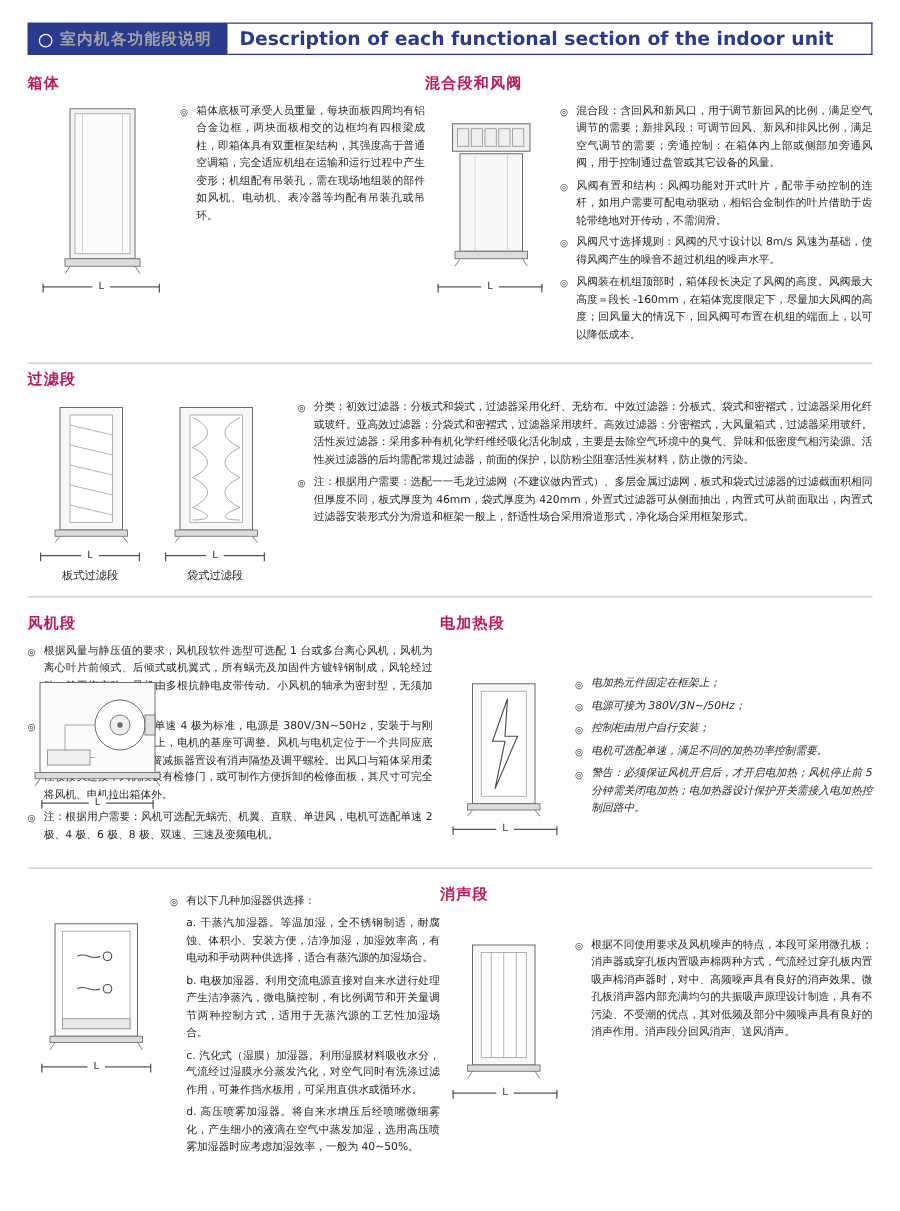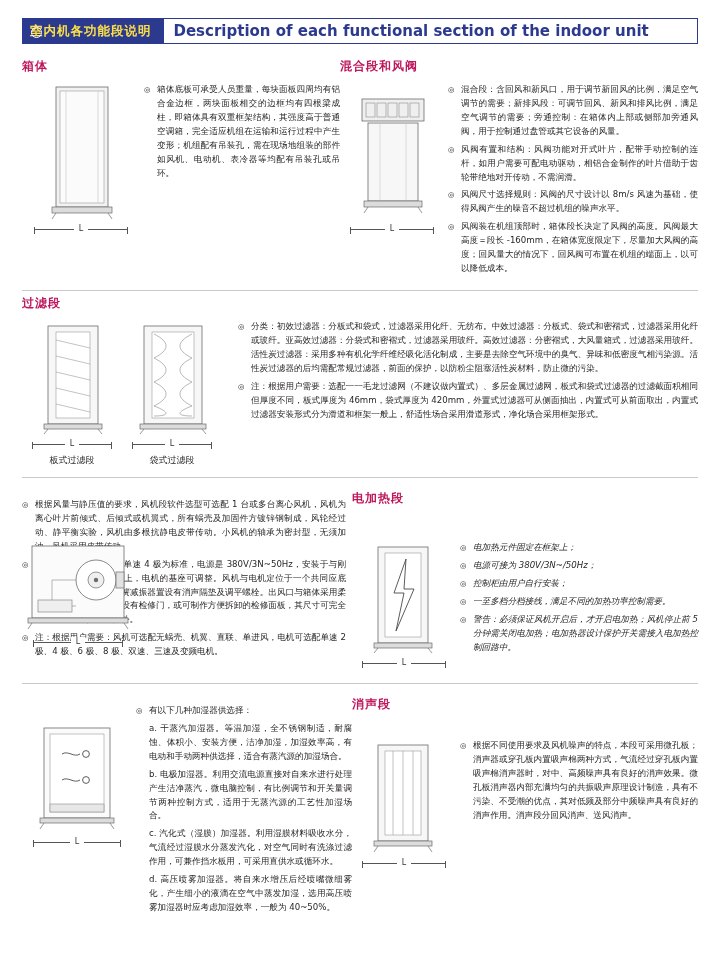--- a/index.html
+++ b/index.html
@@ -14,26 +14,26 @@
   }
   
   .page-header {
     margin: 18px 22px 0 22px;
     height: 26px;
     display: flex;
     align-items: stretch;
   }
   .hdr-cn {
     background: #2b3a8f;
-    color: #fde047;
+    color: #a3a3a3;
     font-size: 12.5px;
     font-weight: bold;
     display: flex;
     align-items: center;
-    padding: 0 12px 0 8px;
+    padding: 0 12px 0 26px;
     position: relative;
     letter-spacing: 1px;
   }
   .hdr-cn:before {
     content: "";
     position: absolute;
     left: 9px; top: 50%;
     width: 9px; height: 9px;
     margin-top: -4.5px;
     border: 1.5px solid #ffffff;
@@ -251,20 +251,21 @@
       </ul>
     </div>
   </div>
 </div>
 
 <div class="hr" style="margin-top:10px;"></div>
 
 <div class="block" style="margin-top:12px;">
   <div class="row">
     <div class="col" style="width:330px;">
+      <div class="sec-title">风机段</div>
       <div class="row" style="margin-top:8px;">
         <div style="flex:1; padding-right:6px;">
           <ul class="list">
             <li>根据风量与静压值的要求，风机段软件选型可选配 1 台或多台离心风机，风机为离心叶片前倾式、后倾式或机翼式，所有蜗壳及加固件方镀锌钢制成，风轮经过动、静平衡实验，风机由多根抗静电皮带传动。小风机的轴承为密封型，无须加油，风机采用皮带传动。</li>
             <li>电机为全封闭结构，以单速 4 极为标准，电源是 380V/3N~50Hz，安装于与刚性结构相连的滑动轨道上，电机的基座可调整。风机与电机定位于一个共同应底座，并配有减振架。弹簧减振器置设有消声隔垫及调平螺栓。出风口与箱体采用柔性较接头连接，风机段设有检修门，或可制作方便拆卸的检修面板，其尺寸可完全将风机、电机拉出箱体外。</li>
             <li>注：根据用户需要：风机可选配无蜗壳、机翼、直联、单进风，电机可选配单速 2 极、4 极、6 极、8 极、双速、三速及变频电机。</li>
           </ul>
         </div>
       </div>
       <div class="draw" style="position:absolute; left:22px; top:540px; width:112px;">
@@ -302,21 +303,21 @@
           <div class="dimline">
               <div class="bar"></div>
               <div class="lbl">L</div>
             </div>
         </div>
         <div style="flex:1; padding-left:4px;font-style:italic;">
           <ul class="list">
             <li>电加热元件固定在框架上；</li>
             <li>电源可接为 380V/3N~/50Hz；</li>
             <li>控制柜由用户自行安装；</li>
-            <li>一至多档分档接线，满足不同的加热功率控制需要。</li>
+            <li>电机可选配单速，满足不同的加热功率控制需要。</li>
             <li>警告：必须保证风机开启后，才开启电加热；风机停止前 5 分钟需关闭电加热；电加热器设计保护开关需接入电加热控制回路中。</li>
           </ul>
         </div>
       </div>
     </div>
   </div>
 </div>
 
 <div class="hr" style="margin-top:14px;"></div>
 

